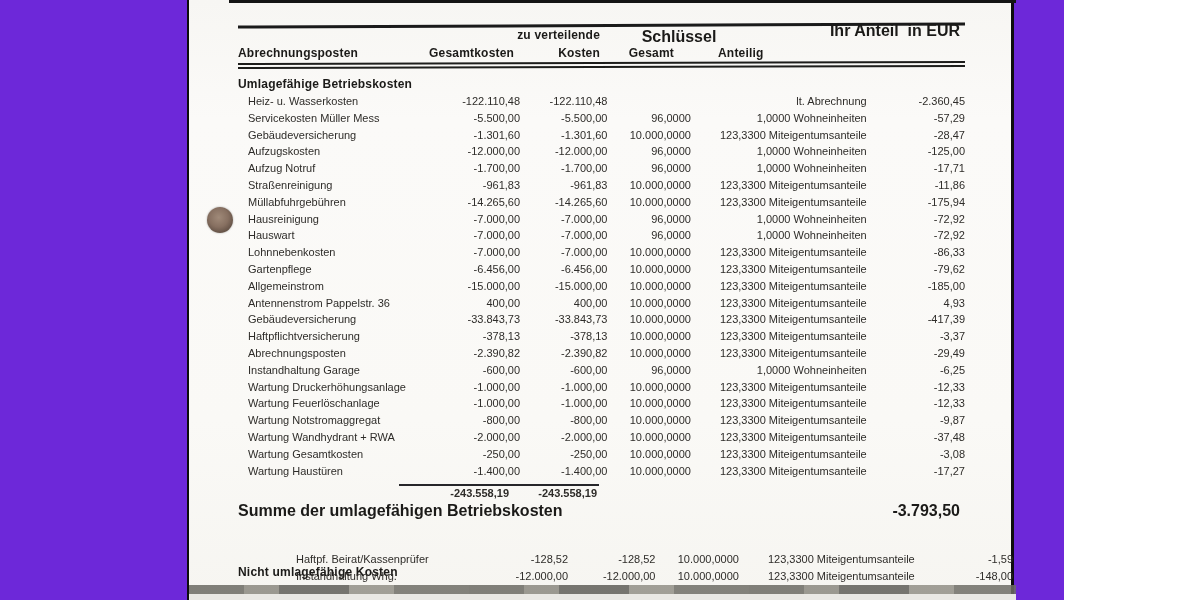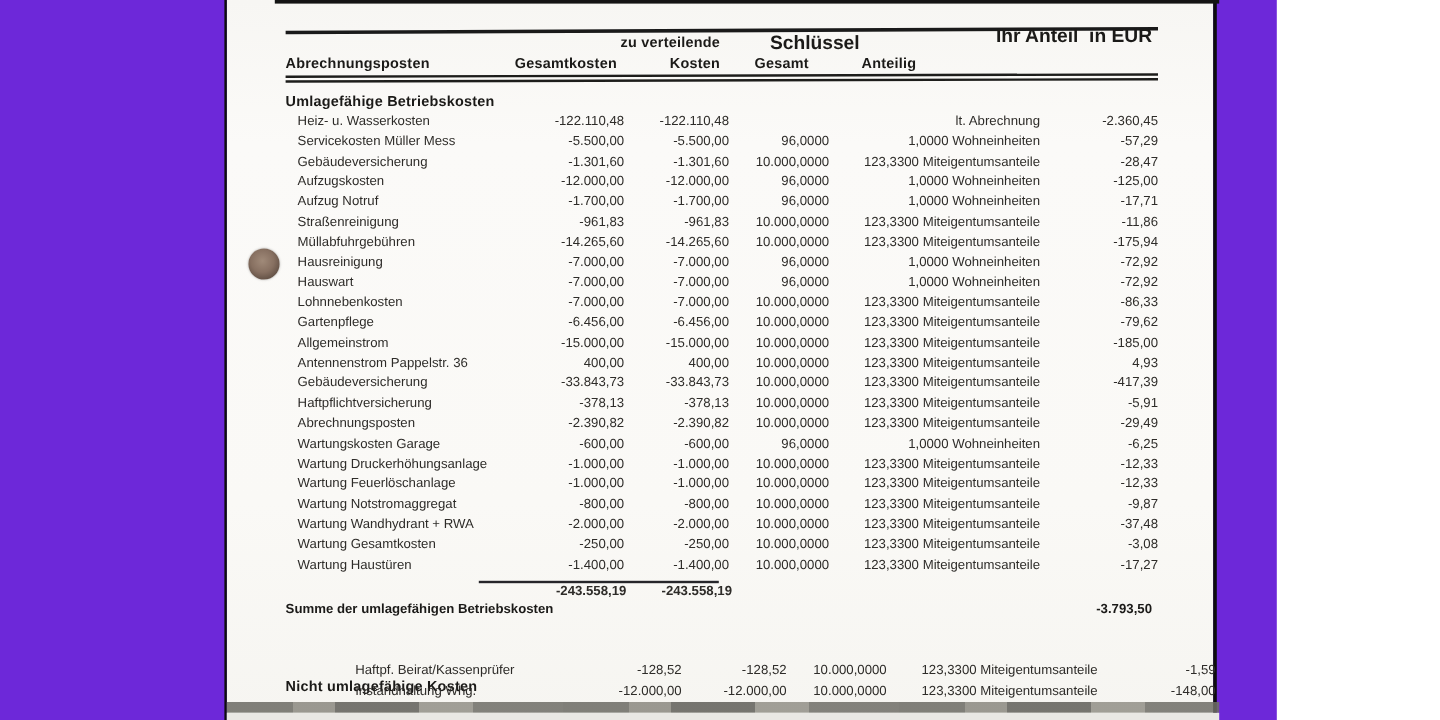--- a/index.html
+++ b/index.html
@@ -39,23 +39,23 @@
   .hdr-row { left:49px; width:727px; display:flex; font-size:12px; }
   .hdr-row .c { letter-spacing:0.2px; }
   .h-gesamt { padding-right:10px; }
   .h-anteilig { text-align:left; padding-left:34px; }
   .ws-pre { white-space:pre; }
 
   #rows1 { left:49px; top:95px; width:727px; }
   #rows2 { left:49px; top:553px; width:727px;margin-left:48px; }
 
   .subtotal-line { left:210px; top:484px; width:200px; height:2px; background:#26262a; }
-  .subtotal-row  { left:59px; top:487px; width:727px; display:flex; font-size:11px; font-weight:bold; }
+  .subtotal-row  { left:46px; top:487px; width:727px; display:flex; font-size:11px; font-weight:bold; }
   .summe-row { left:49px; top:502px; width:722px; display:flex; justify-content:space-between;
-               font-size:11px; }
+               font-size:16px; }
 
   .sec-title { font-size:12px; letter-spacing:0.2px; }
   #sec1-title { left:49px; top:77px; }
   #sec2-title { left:49px; top:565px; }
 
   
   .punch { left:18px; top:207px; width:26px; height:26px; border-radius:50%;
            background:radial-gradient(circle at 45% 40%, #a08a79 0%, #877061 45%, #5d4c41 80%, #4e3f36 100%);
            box-shadow:0 0 2px rgba(0,0,0,0.35); }
 
@@ -222,34 +222,34 @@
     <span class="c c4">123,3300 Miteigentumsanteile</span>
     <span class="c c5">-417,39</span>
   </div>
 
   <div class="trow ink">
     <span class="c cl">Haftpflichtversicherung</span>
     <span class="c c1">-378,13</span>
     <span class="c c2">-378,13</span>
     <span class="c c3">10.000,0000</span>
     <span class="c c4">123,3300 Miteigentumsanteile</span>
-    <span class="c c5">-5,91</span>
+    <span class="c c5">-3,37</span>
   </div>
 
   <div class="trow ink">
     <span class="c cl">Abrechnungsposten</span>
     <span class="c c1">-2.390,82</span>
     <span class="c c2">-2.390,82</span>
     <span class="c c3">10.000,0000</span>
     <span class="c c4">123,3300 Miteigentumsanteile</span>
     <span class="c c5">-29,49</span>
   </div>
 
   <div class="trow ink">
-    <span class="c cl">Wartungskosten Garage</span>
+    <span class="c cl">Instandhaltung Garage</span>
     <span class="c c1">-600,00</span>
     <span class="c c2">-600,00</span>
     <span class="c c3">96,0000</span>
     <span class="c c4">1,0000 Wohneinheiten</span>
     <span class="c c5">-6,25</span>
   </div>
 
   <div class="trow ink">
     <span class="c cl">Wartung Druckerhöhungsanlage</span>
     <span class="c c1">-1.000,00</span>

